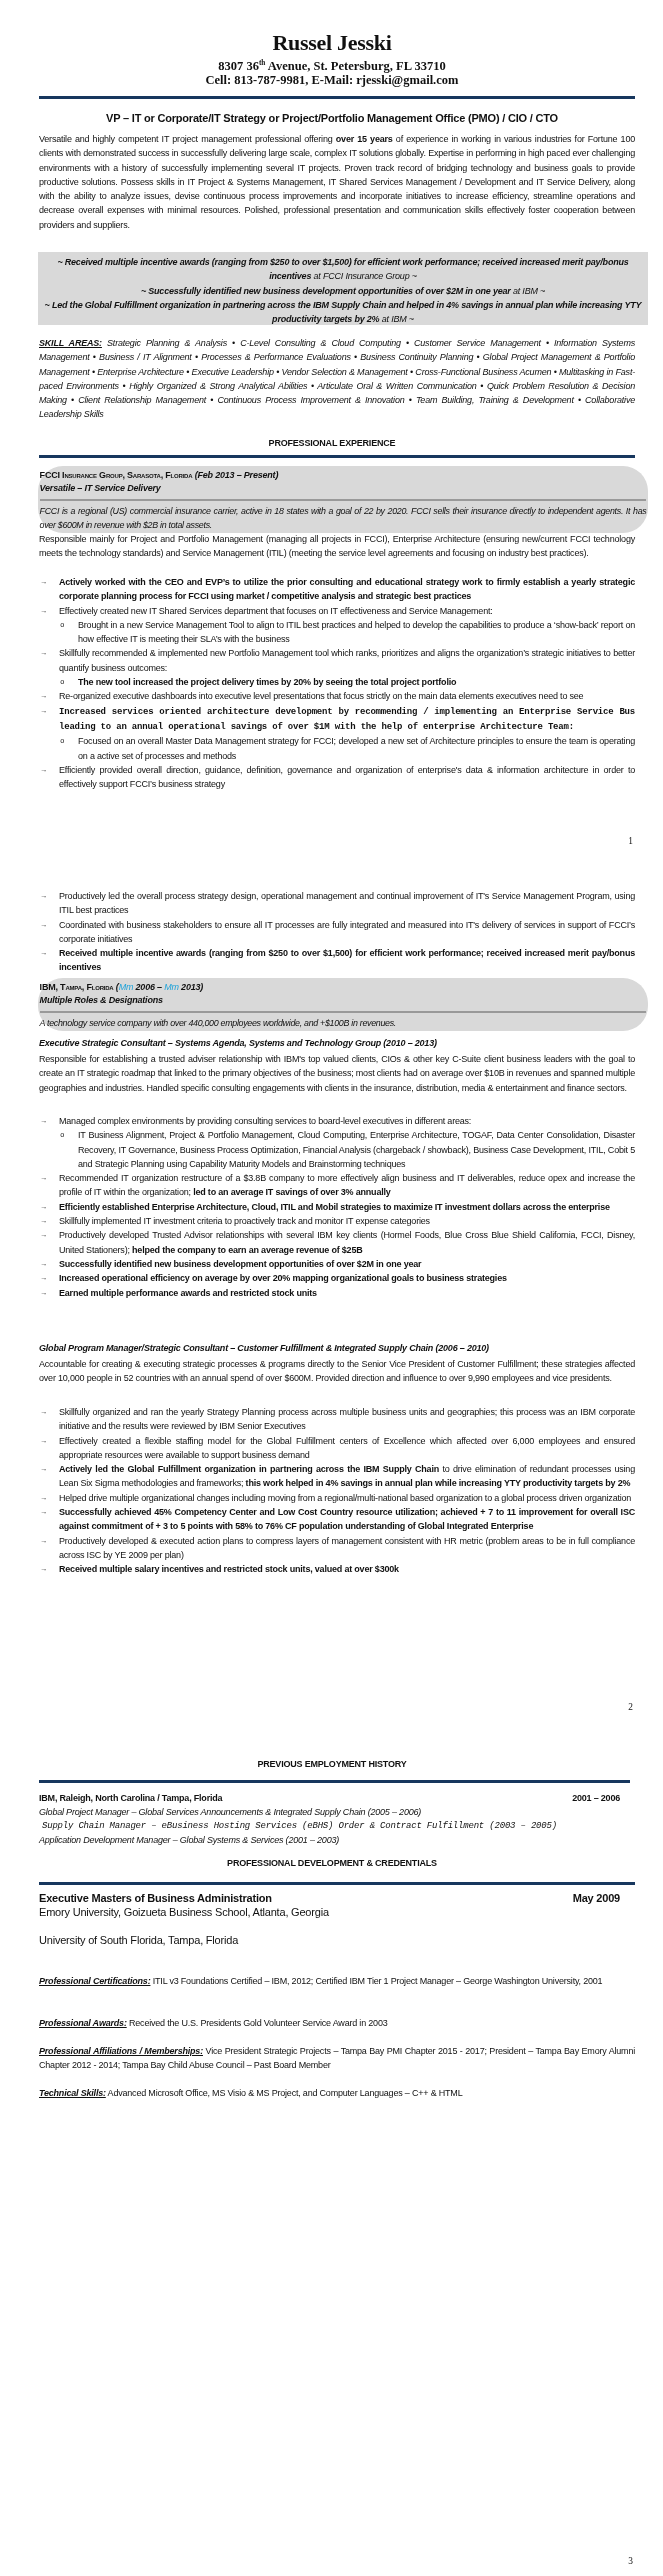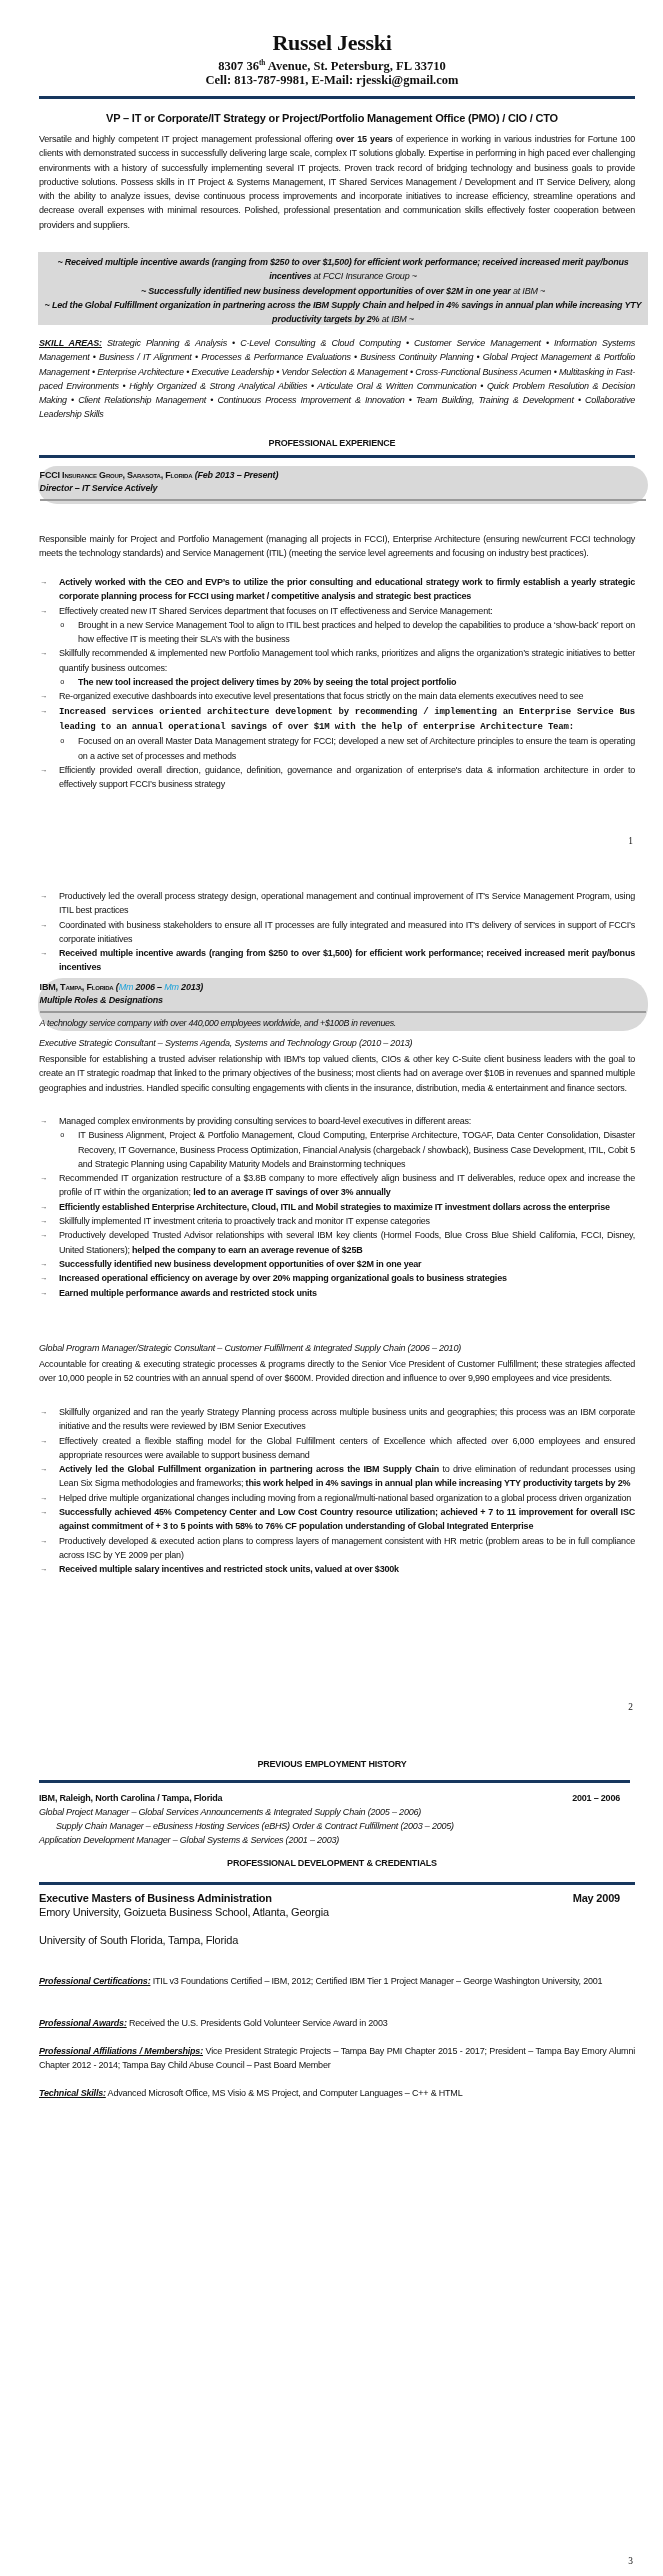--- a/index.html
+++ b/index.html
@@ -41,21 +41,21 @@
   ul.bul > li { position: relative; padding-left: 20px; text-align: justify; }
   ul.bul > li .arrow { position: absolute; left: 1px; top: 0; font-size: 7.3px; }
   ul.bul > li.bold > .txt { font-weight: bold; }
   ul.sub { list-style: none; margin: 0; padding: 0; }
   ul.sub > li { position: relative; padding-left: 39px; margin-left: -20px; text-align: justify; }
   ul.sub > li .circ { position: absolute; left: 21.3px; top: 0; font-size: 7.3px; }
   ul.sub > li.bold > .txt { font-weight: bold; }
 
   .pgnum { position: absolute; right: 31px; font-family: "Liberation Serif", serif; font-size: 9.4px; }
 
-  .subrole { position: absolute; font-weight: normal; font-style: italic; font-size: 9px; letter-spacing: -0.2px; }
+  .subrole { position: absolute; font-weight: bold; font-style: italic; font-size: 9px; letter-spacing: -0.2px; }
 
   .prev-row { position: absolute; font-size: 9px; line-height: 14px; letter-spacing: -0.2px; }
   .prev-row .b { font-weight: bold; }
   .right-date { position: absolute; right: 0; font-weight: bold; }
 
   .edu { position: absolute; font-size: 11px; line-height: 14px; letter-spacing: -0.2px; }
   .edu .deg { font-weight: bold; }
   .cred { position: absolute; font-size: 9px; line-height: 14.3px; text-align: justify; letter-spacing: -0.2px; }
   .cred .lbl { font-weight: bold; font-style: italic; text-decoration: underline; }
 </style>
@@ -77,22 +77,23 @@
     <div class="line"><b>~ Led the Global Fulfillment organization in partnering across the IBM Supply Chain and helped in 4% savings in annual plan while increasing YTY productivity targets by 2%</b><span> at IBM ~</span></div>
   </div>
 
   <div class="skills" style="left:39px; width:596px;"><span class="lbl">SKILL AREAS:</span><span> Strategic Planning &amp; Analysis • C-Level Consulting &amp; Cloud Computing • Customer Service Management • Information Systems Management • Business / IT Alignment • Processes &amp; Performance Evaluations • Business Continuity Planning • Global Project Management &amp; Portfolio Management • Enterprise Architecture • Executive Leadership • Vendor Selection &amp; Management • Cross-Functional Business Acumen • Multitasking in Fast-paced Environments • Highly Organized &amp; Strong Analytical Abilities • Articulate Oral &amp; Written Communication • Quick Problem Resolution &amp; Decision Making • Client Relationship Management • Continuous Process Improvement &amp; Innovation • Team Building, Training &amp; Development • Collaborative Leadership Skills</span></div>
 
   <div class="sec-title" style="top:438px;">PROFESSIONAL EXPERIENCE</div>
   <div class="rule" style="top:455px; left:39px; width:596px;"></div>
 
   <div class="company" style="top:466px;">
     <div class="cname"><span class="sc">FCCI Insurance Group, Sarasota, Florida</span><span class="dates"> (Feb 2013 – Present)</span></div>
-    <div class="role">Director – IT Service Actively</div>
+    <div class="role">Versatile – IT Service Delivery</div>
     <div class="sep"></div>
+    <div class="desc">FCCI is a regional (US) commercial insurance carrier, active in 18 states with a goal of 22 by 2020. FCCI sells their insurance directly to independent agents. It has over $600M in revenue with $2B in total assets.</div>
   </div>
 
   <div class="para" style="top:532px; left:39px; width:596px;">Responsible mainly for Project and Portfolio Management (managing all projects in FCCI), Enterprise Architecture (ensuring new/current FCCI technology meets the technology standards) and Service Management (ITIL) (meeting the service level agreements and focusing on industry best practices).</div>
 
   <ul class="bul" id="fcci-p1" style="top:575px; left:39px; width:596px;">
       <li class="bold"><span class="arrow">→</span><span class="txt" style="font-weight: bold;">Actively worked with the CEO and EVP’s to utilize the prior consulting and educational strategy work to firmly establish a yearly strategic corporate planning process for FCCI using market / competitive analysis and strategic best practices</span></li>
       <li><span class="arrow">→</span><span class="txt">Effectively created new IT Shared Services department that focuses on IT effectiveness and Service Management:</span><ul class="sub">
           <li><span class="circ">o</span><span class="txt">Brought in a new Service Management Tool to align to ITIL best practices and helped to develop the capabilities to produce a ‘show-back’ report on how effective IT is meeting their SLA’s with the business</span></li>
         </ul></li>
       <li><span class="arrow">→</span><span class="txt">Skillfully recommended &amp; implemented new Portfolio Management tool which ranks, prioritizes and aligns the organization’s strategic initiatives to better quantify business outcomes:</span><ul class="sub">
@@ -151,21 +152,21 @@
 
   <div class="pgnum" style="top:843px;">2</div>
 </div>
 
 <div class="page p3">
   <div class="sec-title" style="top:41px;">PREVIOUS EMPLOYMENT HISTORY</div>
   <div class="rule" style="top:62px; left:39px; width:591px;"></div>
 
   <div class="prev-row" style="top:73px; left:39px; width:581px;"><span class="b">IBM, Raleigh, North Carolina / Tampa, Florida</span><span class="right-date">2001 – 2006</span></div>
   <div class="prev-row i" style="top:87px; left:39px; font-style:italic;">Global Project Manager – Global Services Announcements &amp; Integrated Supply Chain (2005 – 2006)</div>
-  <div class="prev-row i" style="top:101px; left:56px; font-style:italic;">Supply Chain Manager – eBusiness Hosting Services (eBHS) Order &amp; Contract Fulfillment (2003 – 2005)</div>
+  <div class="prev-row i" style="top:101px; left:42px; font-style:italic;font-family:Liberation Mono, monospace;">Supply Chain Manager – eBusiness Hosting Services (eBHS) Order &amp; Contract Fulfillment (2003 – 2005)</div>
   <div class="prev-row i" style="top:115px; left:39px; font-style:italic;">Application Development Manager – Global Systems &amp; Services (2001 – 2003)</div>
 
   <div class="sec-title" style="top:140px;">PROFESSIONAL DEVELOPMENT &amp; CREDENTIALS</div>
   <div class="rule" style="top:164px; left:39px; width:596px;"></div>
 
   <div class="edu" style="top:173px; left:39px; width:581px;">
     <div style="position:relative;"><span class="deg">Executive Masters of Business Administration</span><span class="right-date">May 2009</span></div>
     <div>Emory University, Goizueta Business School, Atlanta, Georgia</div>
   </div>
   <div class="edu" style="top:215px; left:39px; width:581px;">

